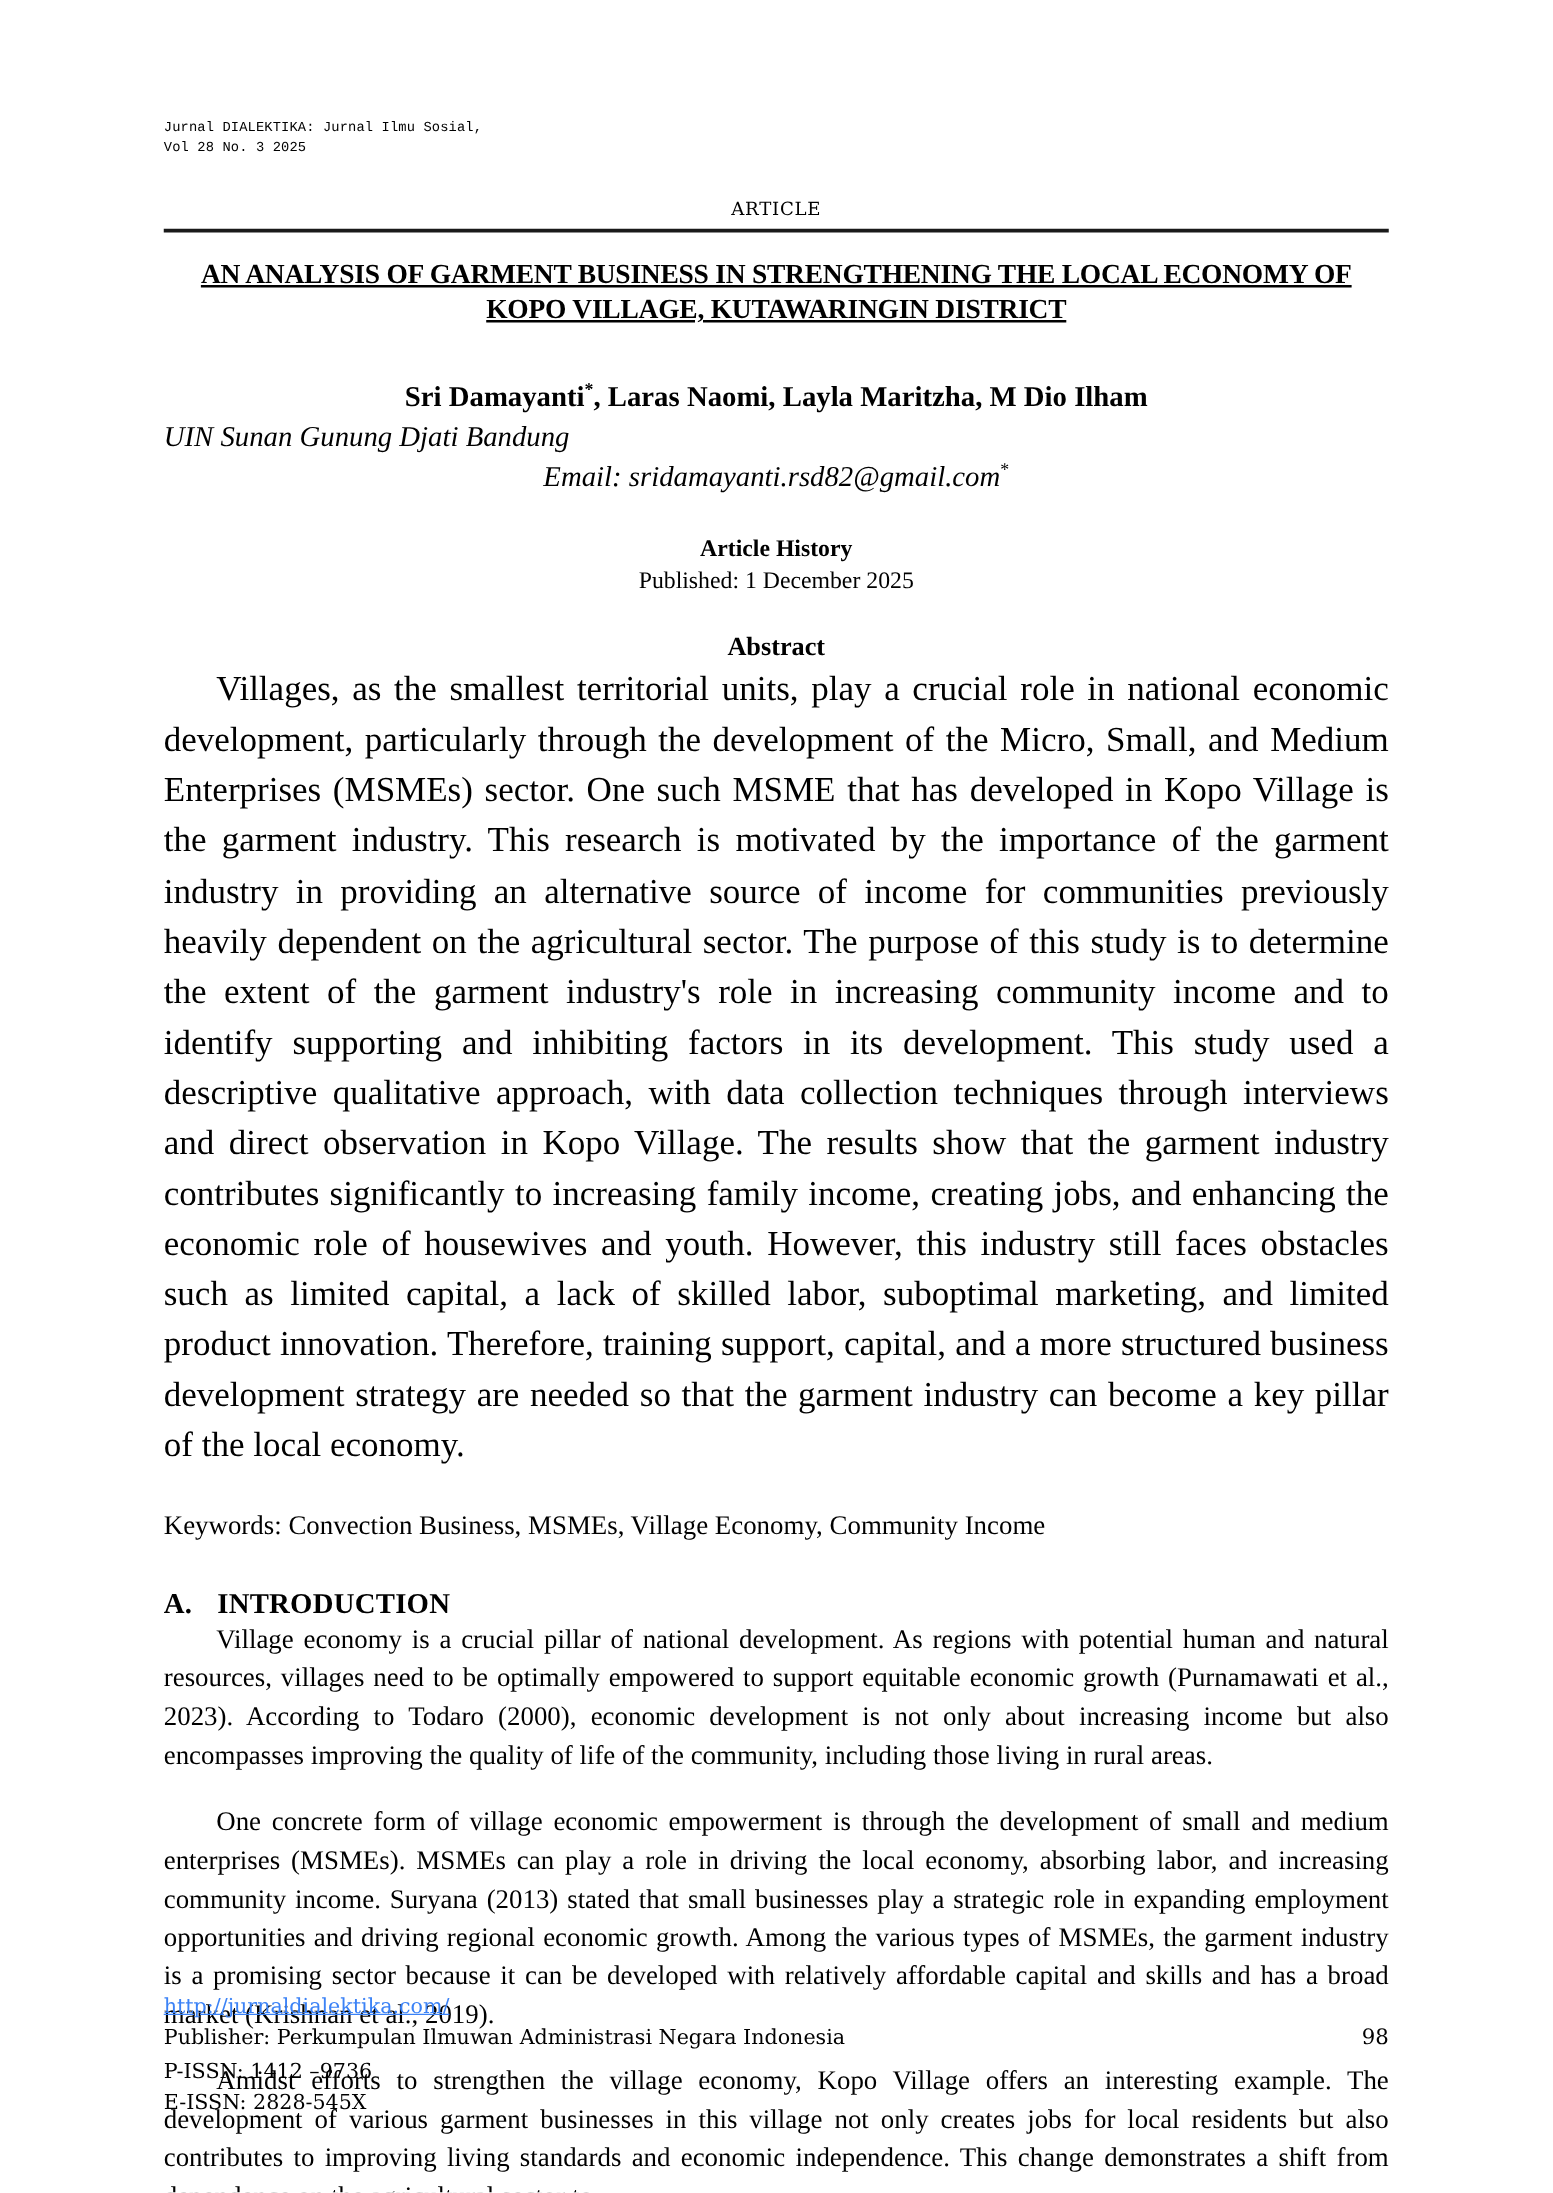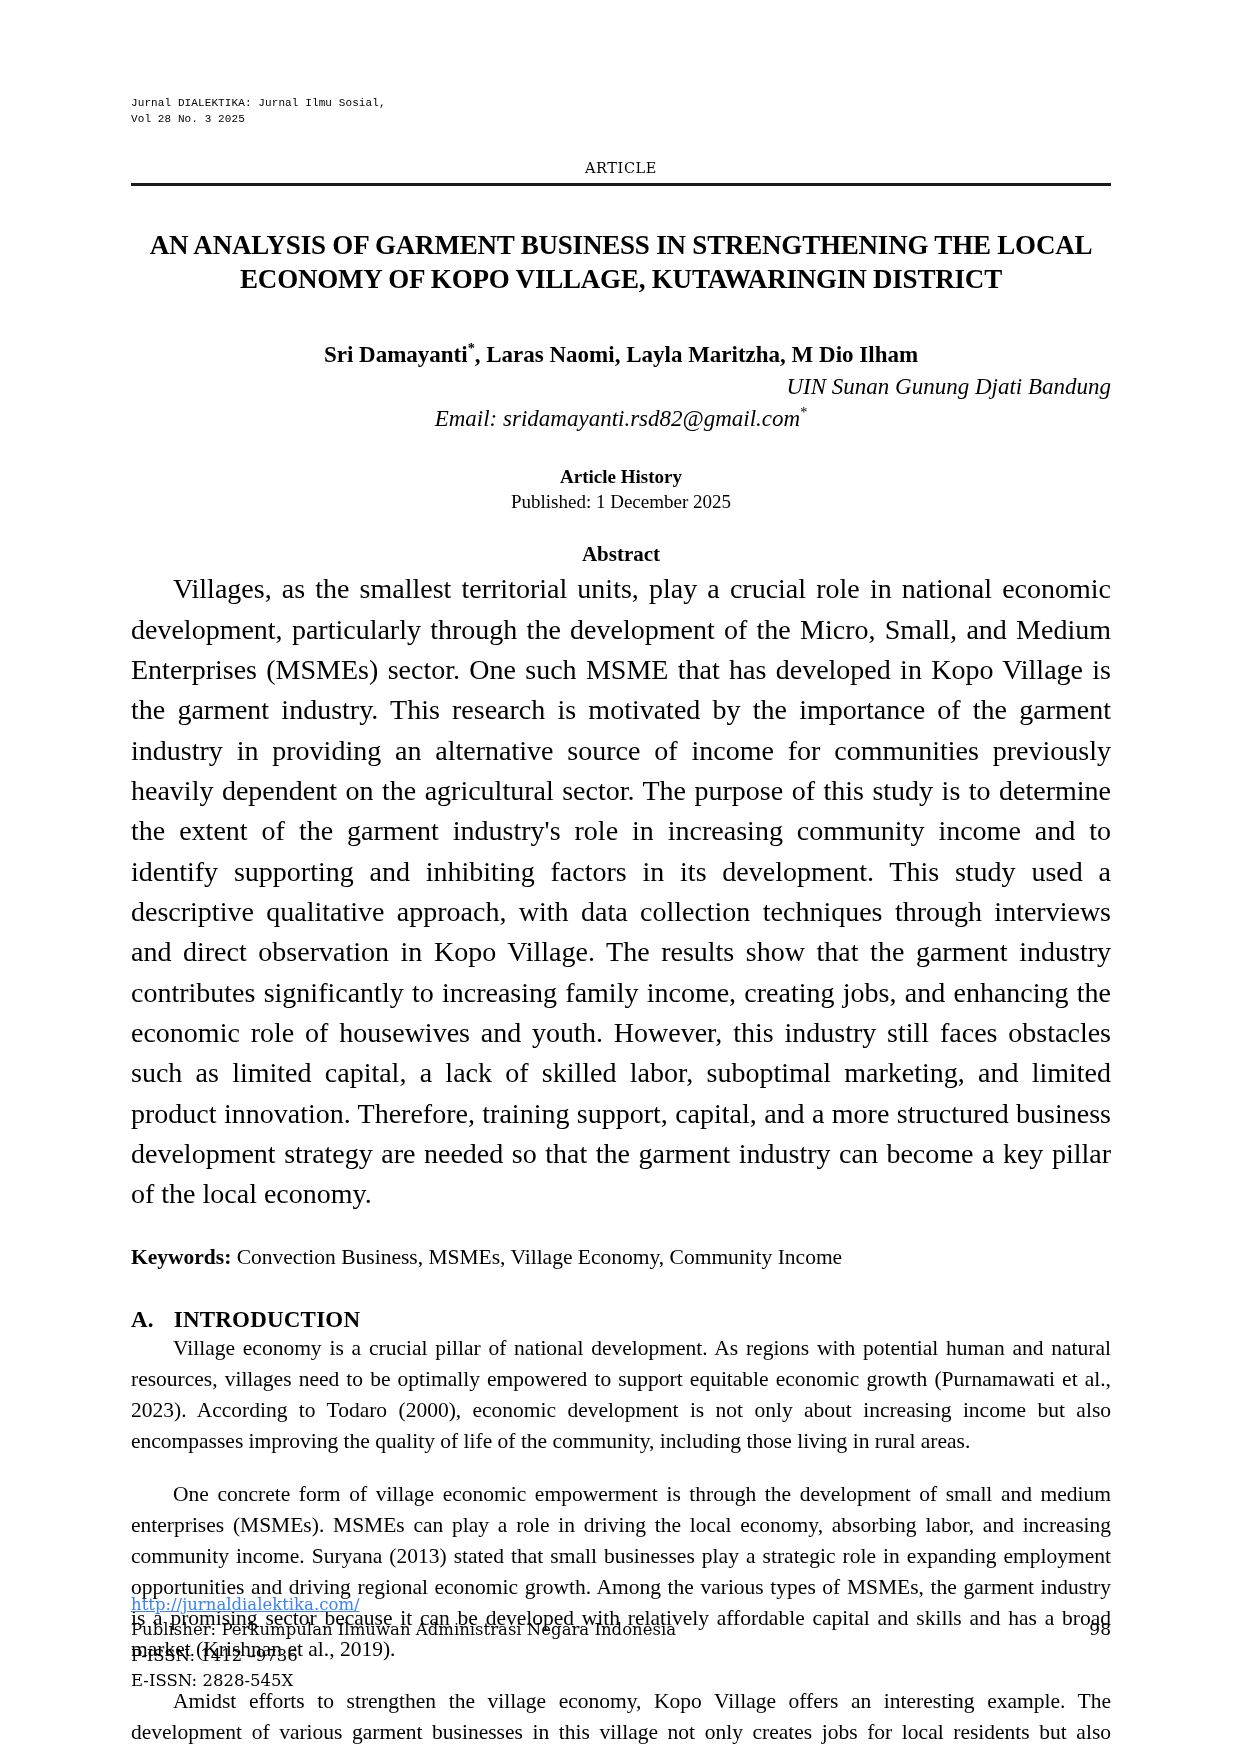--- a/index.html
+++ b/index.html
@@ -44,37 +44,38 @@
   }
   .rule {
     border-top: 3px solid #1a1a1a;
     margin-top: 7px;
   }
 
   
   .title {
     text-align: center;
     font-weight: bold;
-    font-size: 27px;
+    font-size: 22px;
     line-height: 1.28;
-    margin-top: 42px;
+    margin-top: 19px;
     letter-spacing: -0.2px;
+    text-decoration: underline;
   }
 
   
   .authors {
     text-align: center;
     font-weight: bold;
     font-size: 23px;
     margin-top: 42px;
     line-height: 1.3;
   }
   .authors sup { font-size: 0.62em; vertical-align: super; font-weight: bold; }
   .affiliation {
-    text-align: right;
+    text-align: left;
     font-style: italic;
     font-size: 23px;
     line-height: 1.3;
     margin-top: 2px;
   }
   .email {
     text-align: center;
     font-style: italic;
     font-size: 23px;
     line-height: 1.3;
@@ -106,21 +107,21 @@
     margin-top: 2px;
     text-indent: 42px;
     hyphens: none;
   }
   .keywords {
     font-size: 21.5px;
     line-height: 1.44;
     text-align: left;
     margin-top: 0px;
   }
-  .keywords b { font-weight: bold; }
+  .keywords b { font-weight: normal; }
 
   
   .section-heading {
     font-weight: bold;
     font-size: 23px;
     margin-top: 34px;
     letter-spacing: 0.2px;
   }
   .section-heading .sec-letter { margin-right: 20px; }
 

